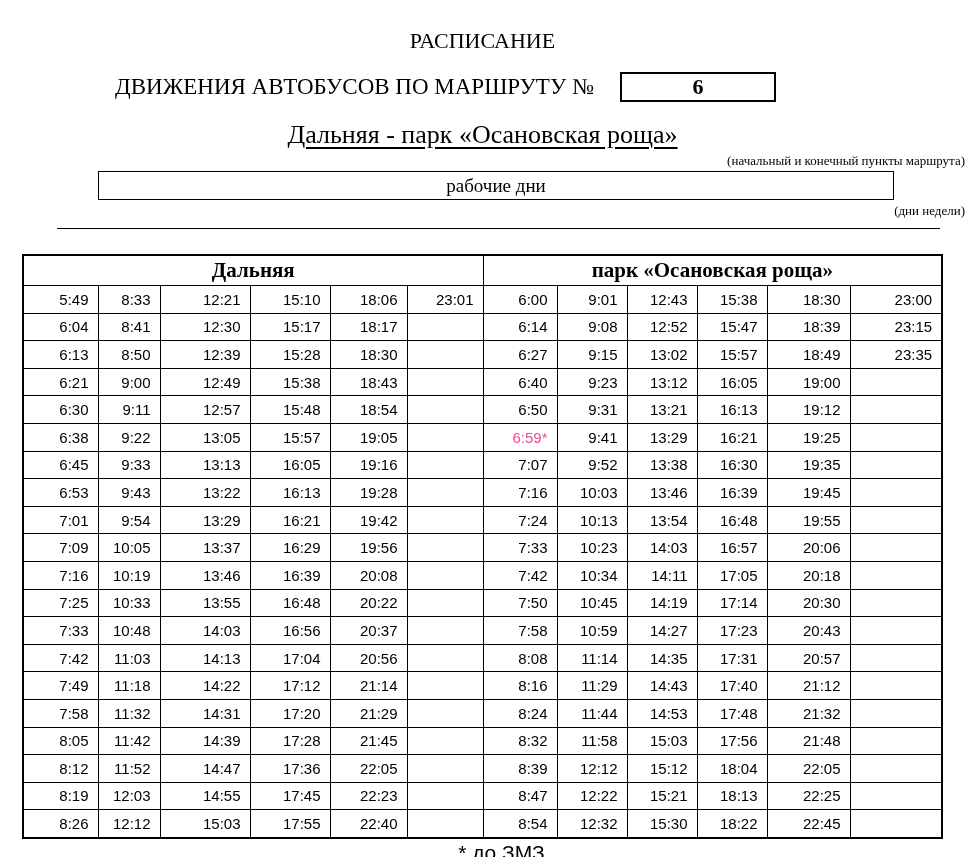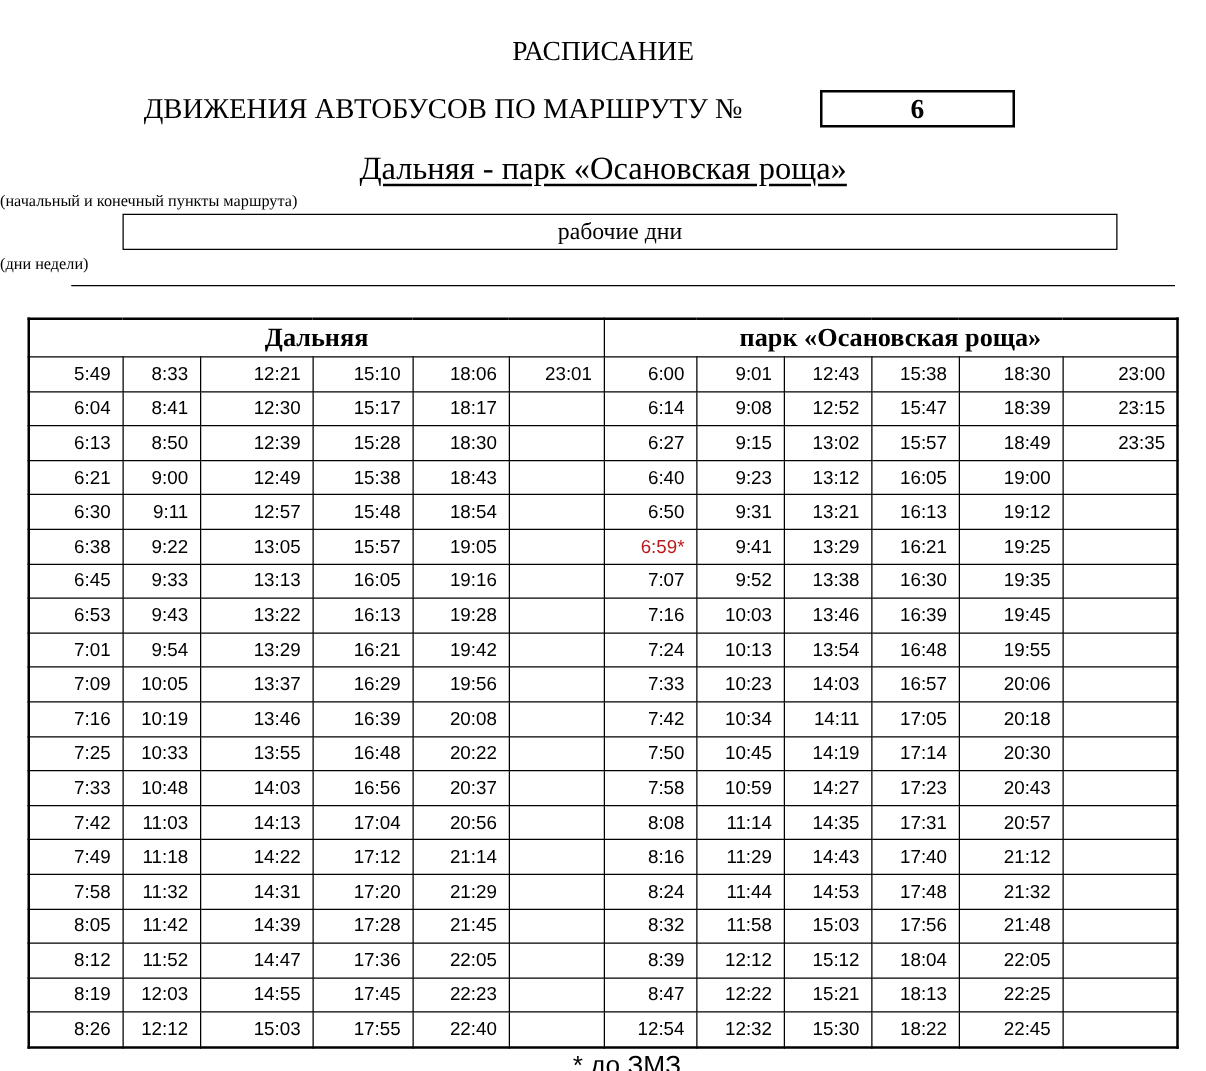--- a/index.html
+++ b/index.html
@@ -16,21 +16,20 @@
     text-align:center;
     font-size:22px;
     margin-bottom:18px;
   }
   .line2{
     display:flex;
     align-items:center;
     margin-left:115px;
     font-size:23px;
     height:30px;
-    gap:36px;
   }
   .route-box{
     margin-left:26px;
     width:152px;
     height:26px;
     border:2px solid #000;
     display:flex;
     align-items:center;
     justify-content:center;
     font-size:22px;
@@ -38,21 +37,21 @@
   }
   .route-name{
     text-align:center;
     font-size:26px;
     margin-top:18px;
     text-decoration:underline;
     text-decoration-thickness:2px;
     text-underline-offset:4px;
   }
   .caption{
-    text-align:left;
+    text-align:right;
     font-size:13px;
     margin-top:3px;
   }
   .days-box{
     margin-left:98px;
     width:794px;
     height:27px;
     border:1px solid #000;
     margin-top:2px;
     display:flex;
@@ -224,21 +223,21 @@
           <td>19:12</td>
           <td></td>
         </tr>
         <tr>
           <td>6:38</td>
           <td>9:22</td>
           <td>13:05</td>
           <td>15:57</td>
           <td>19:05</td>
           <td></td>
-          <td style="color: #b91c1c;">6:59*</td>
+          <td style="color: #ec4899;">6:59*</td>
           <td>9:41</td>
           <td>13:29</td>
           <td>16:21</td>
           <td>19:25</td>
           <td></td>
         </tr>
         <tr>
           <td>6:45</td>
           <td>9:33</td>
           <td>13:13</td>
@@ -420,21 +419,21 @@
           <td>22:25</td>
           <td></td>
         </tr>
         <tr>
           <td>8:26</td>
           <td>12:12</td>
           <td>15:03</td>
           <td>17:55</td>
           <td>22:40</td>
           <td></td>
-          <td>12:54</td>
+          <td>8:54</td>
           <td>12:32</td>
           <td>15:30</td>
           <td>18:22</td>
           <td>22:45</td>
           <td></td>
         </tr>
       </tbody>
   </table>
 
   <div class="footnote">* до ЗМЗ</div>

